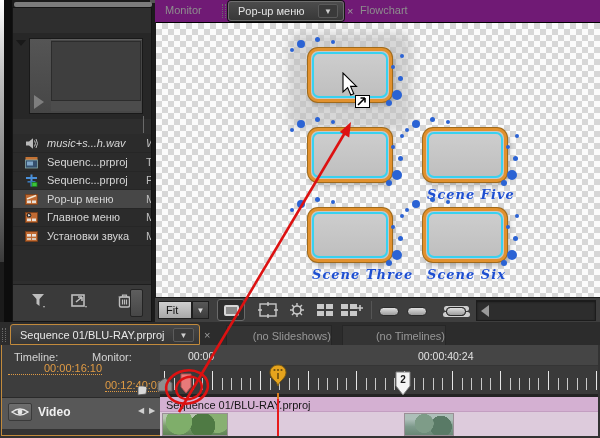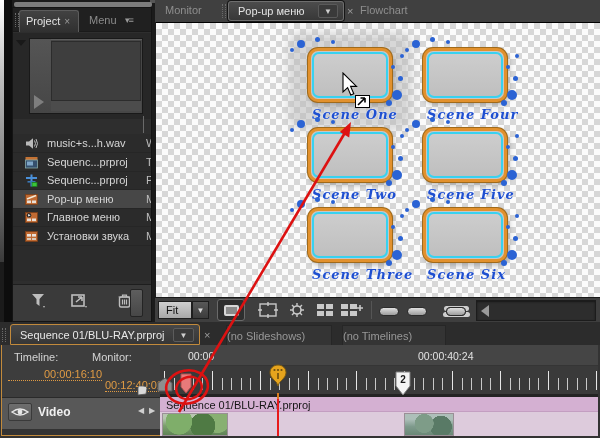--- a/index.html
+++ b/index.html
@@ -38,21 +38,21 @@
   .arow{position:absolute;left:0;width:138px;height:19px;border-bottom:1px solid #262626;}
   .arow.sel{background:#474747;}
   .arow .aicon{position:absolute;left:12px;top:3px;}
   .arow .aname{position:absolute;left:34px;top:3px;color:#d6d6d6;}
   .arow .atype{position:absolute;left:133px;top:3px;color:#bdbdbd;}
   .pfooter{left:0;top:276px;width:138px;height:37px;background:#3a3a3a;border-top:1px solid #1e1e1e;}
   .fbtn{position:absolute;top:8px;}
   .scroll-sliver{left:117px;top:4px;width:13px;height:28px;background:linear-gradient(#5e5e5e,#474747);border:1px solid #242424;border-radius:2px;}
 
   
-  .etabbar{left:155px;top:0;width:445px;height:22px;background:#404040;}
+  .etabbar{left:155px;top:0;width:445px;height:22px;background:#701a75;}
   .etab-idle{top:4px;color:#8e8e8e;}
   .etab-active{left:73px;top:1px;width:116px;height:20px;background:linear-gradient(#4c4c4c,#383838);
     border:1px solid #6e6e6e;border-radius:3px;box-shadow:0 0 0 1px #161616;color:#e4e4e4;}
   .etab-active .lbl{position:absolute;left:9px;top:3px;}
   .etab-dd{position:absolute;left:89px;top:2px;width:20px;height:14px;background:#3a3a3a;border:1px solid #5a5a5a;border-radius:2px;color:#cfcfcf;font-size:8px;text-align:center;line-height:13px;}
   .etab-x{left:192px;top:5px;color:#9c9c9c;font-size:11px;}
 
   .canvas{left:156px;top:22px;width:444px;height:275px;border-top:1px solid #000;overflow:hidden;
     background-image:linear-gradient(45deg,#d7d7d7 25%,transparent 25%,transparent 75%,#d7d7d7 75%),
                      linear-gradient(45deg,#d7d7d7 25%,#fbfbfb 25%,#fbfbfb 75%,#d7d7d7 75%);
@@ -82,21 +82,21 @@
 
   
   .bpanel{left:0;top:322px;width:600px;height:116px;background:#333;}
   .bpanel .frame{position:absolute;left:1px;top:22px;width:596px;height:92px;border:1px solid #c28a3c;}
   .btabs{position:absolute;left:0;top:0;width:600px;height:23px;background:#2c2c2c;}
   .btab-active{left:10px;top:2px;width:190px;height:21px;background:linear-gradient(#474747,#363636);
     border:1px solid #c28a3c;border-radius:3px 3px 0 0;color:#e8e8e8;}
   .btab-active .lbl{position:absolute;left:9px;top:4px;}
   .btab-dd{position:absolute;left:162px;top:3px;width:21px;height:14px;background:#3a3a3a;border:1px solid #5c5c5c;border-radius:2px;color:#cfcfcf;font-size:8px;text-align:center;line-height:13px;}
   .btab-x{left:204px;top:7px;color:#9c9c9c;}
-  .btab-idle{top:3px;height:20px;background:#343434;border:1px solid #262626;border-bottom:none;color:#989898;text-align:left;padding-top:4px;}
+  .btab-idle{top:3px;height:20px;background:#343434;border:1px solid #262626;border-bottom:none;color:#989898;text-align:right;padding-top:4px;}
 
   .tl-hdr{left:2px;top:345px;width:158px;height:52px;background:#3d3d3d;text-decoration:underline;}
   .tc-label{color:#d4d4d4;}
   .tc-value{color:#e09b44;border-bottom:1px dotted #e09b44;cursor:default;}
   .ruler-top{left:160px;top:345px;width:438px;height:21px;background:#454545;border-bottom:1px solid #353535;}
   .ruler-ticks{left:160px;top:366px;width:438px;height:28px;background:#3a3a3a;}
   .tick{position:absolute;width:1px;background:#c9c9c9;}
   .ruler-text{color:#e2e2e2;font-size:10.5px;}
   .ruler-gap{left:160px;top:394px;width:438px;height:3px;background:#232323;}
 
@@ -126,44 +126,36 @@
 <body>
 
 <div class="screen">
 
   <div class="abs edge-grad"></div>
   <div class="abs edge-black"></div>
   <div class="abs top-hairline"></div>
   <div class="abs top-bar"></div>
 
   <div class="abs proj-panel">
-    <div class="abs ptabs">
-      <div class="abs grip" style="left:2px;top:5px;height:14px;"></div>
-      <div class="abs ptab-active nw">
-        <span>Project</span><span class="ptab-x">×</span>
-      </div>
-      <div class="abs ptab-idle nw" style="left:76px;">Menu</div>
-      <div class="abs pmenu-icon" style="left:112px;top:7px;">▾≡</div>
-    </div>
 
     <div class="abs preview">
       <div class="abs disclosure"></div>
       <div class="abs pbox">
         <div class="abs pbox-left">
           <div class="abs pplay"></div>
         </div>
         <div class="abs pbox-screen"></div>
         <div class="abs pbox-bottom"></div>
       </div>
     </div>
 
     <div class="abs col-sep"></div>
 
     <div class="abs alist" id="asset-list">
-        <div class="arow" style="top: 0px;">
+        <div class="arow" style="top: 0px; font-style: italic;">
           <span class="aicon"><svg width="13" height="13" viewBox="0 0 13 13">
               <path d="M1 4.5h3l4-3.3v10.6l-4-3.3H1z" fill="#b9b9b9"></path>
               <path d="M9.5 3.5q2 3 0 6M11 2q3 4.5 0 9" stroke="#b9b9b9" stroke-width="1" fill="none"></path>
             </svg></span>
           <span class="aname nw">music+s...h.wav</span>
           <span class="atype nw">W</span>
         </div>
         <div class="arow" style="top: 18.5px;">
           <span class="aicon"><svg width="13" height="13" viewBox="0 0 13 13">
               <rect x="0.5" y="1" width="12" height="3" fill="#c47233"></rect>
@@ -254,51 +246,34 @@
         </div>
         <div class="dot" style="left: -11px; top: -8px; width: 8px; height: 8px;"></div>
         <div class="dot" style="left: 7px; top: -11px; width: 5px; height: 5px;"></div>
         <div class="dot" style="left: 23px; top: -8px; width: 4px; height: 4px;"></div>
         <div class="dot" style="left: -18px; top: 0px; width: 4px; height: 4px;"></div>
         <div class="dot" style="left: 84px; top: 42px; width: 10px; height: 10px;"></div>
         <div class="dot" style="left: 78px; top: 52px; width: 6px; height: 6px;"></div>
         <div class="dot" style="left: 90px; top: 28px; width: 5px; height: 5px;"></div>
         <div class="dot" style="left: 83px; top: 17px; width: 4px; height: 4px;"></div>
         <div class="dot" style="left: 92px; top: 6px; width: 4px; height: 4px;"></div>
-        <div class="slabel nw">Scene One</div>
-      </div>
-      <div class="scene" style="left: 267px; top: 25px;">
+      </div>
+      <div class="scene" style="left: 152px; top: 105px;">
         <div class="thumb">
           <div class="inner"></div>
         </div>
         <div class="dot" style="left: -11px; top: -8px; width: 8px; height: 8px;"></div>
         <div class="dot" style="left: 7px; top: -11px; width: 5px; height: 5px;"></div>
         <div class="dot" style="left: 23px; top: -8px; width: 4px; height: 4px;"></div>
         <div class="dot" style="left: -18px; top: 0px; width: 4px; height: 4px;"></div>
         <div class="dot" style="left: 84px; top: 42px; width: 10px; height: 10px;"></div>
         <div class="dot" style="left: 78px; top: 52px; width: 6px; height: 6px;"></div>
         <div class="dot" style="left: 90px; top: 28px; width: 5px; height: 5px;"></div>
         <div class="dot" style="left: 83px; top: 17px; width: 4px; height: 4px;"></div>
         <div class="dot" style="left: 92px; top: 6px; width: 4px; height: 4px;"></div>
-        <div class="slabel nw">Scene Four</div>
-      </div>
-      <div class="scene" style="left: 152px; top: 105px;">
-        <div class="thumb">
-          <div class="inner"></div>
-        </div>
-        <div class="dot" style="left: -11px; top: -8px; width: 8px; height: 8px;"></div>
-        <div class="dot" style="left: 7px; top: -11px; width: 5px; height: 5px;"></div>
-        <div class="dot" style="left: 23px; top: -8px; width: 4px; height: 4px;"></div>
-        <div class="dot" style="left: -18px; top: 0px; width: 4px; height: 4px;"></div>
-        <div class="dot" style="left: 84px; top: 42px; width: 10px; height: 10px;"></div>
-        <div class="dot" style="left: 78px; top: 52px; width: 6px; height: 6px;"></div>
-        <div class="dot" style="left: 90px; top: 28px; width: 5px; height: 5px;"></div>
-        <div class="dot" style="left: 83px; top: 17px; width: 4px; height: 4px;"></div>
-        <div class="dot" style="left: 92px; top: 6px; width: 4px; height: 4px;"></div>
-        <div class="slabel nw">Scene Two</div>
       </div>
       <div class="scene" style="left: 267px; top: 105px;">
         <div class="thumb">
           <div class="inner"></div>
         </div>
         <div class="dot" style="left: -11px; top: -8px; width: 8px; height: 8px;"></div>
         <div class="dot" style="left: 7px; top: -11px; width: 5px; height: 5px;"></div>
         <div class="dot" style="left: 23px; top: -8px; width: 4px; height: 4px;"></div>
         <div class="dot" style="left: -18px; top: 0px; width: 4px; height: 4px;"></div>
         <div class="dot" style="left: 84px; top: 42px; width: 10px; height: 10px;"></div>
@@ -385,21 +360,21 @@
         <span class="btab-dd">▼</span>
       </div>
       <div class="abs btab-x">×</div>
       <div class="abs btab-idle nw" style="left:226px;width:106px;">(no Slideshows)</div>
       <div class="abs btab-idle nw" style="left:342px;width:104px;">(no Timelines)</div>
     </div>
   </div>
 
   <div class="abs tl-hdr">
     <span class="abs tc-label nw" style="left:12px;top:6px;">Timeline:</span>
-    <span class="abs tc-value nw" style="left:6px;top:23px;padding-left:36px;">00:00:16:10</span>
+    <span class="abs tc-value nw" style="left:6px;top:17px;padding-left:36px;">00:00:16:10</span>
     <span class="abs tc-label nw" style="left:90px;top:6px;">Monitor:</span>
     <span class="abs tc-value nw" style="left:87px;top:34px;margin-left:16px;">00:12:40:02</span>
   </div>
 
   <div class="abs ruler-top">
     <span class="abs ruler-text nw" style="left:28px;top:5px;">00:00</span>
     <span class="abs ruler-text nw" style="left:258px;top:5px;">00:00:40:24</span>
   </div>
   <div class="abs ruler-ticks" id="ruler-ticks">
       <div class="tick" style="left: 4px; top: 5px; height: 19px; background: rgb(230, 230, 230);"></div>

